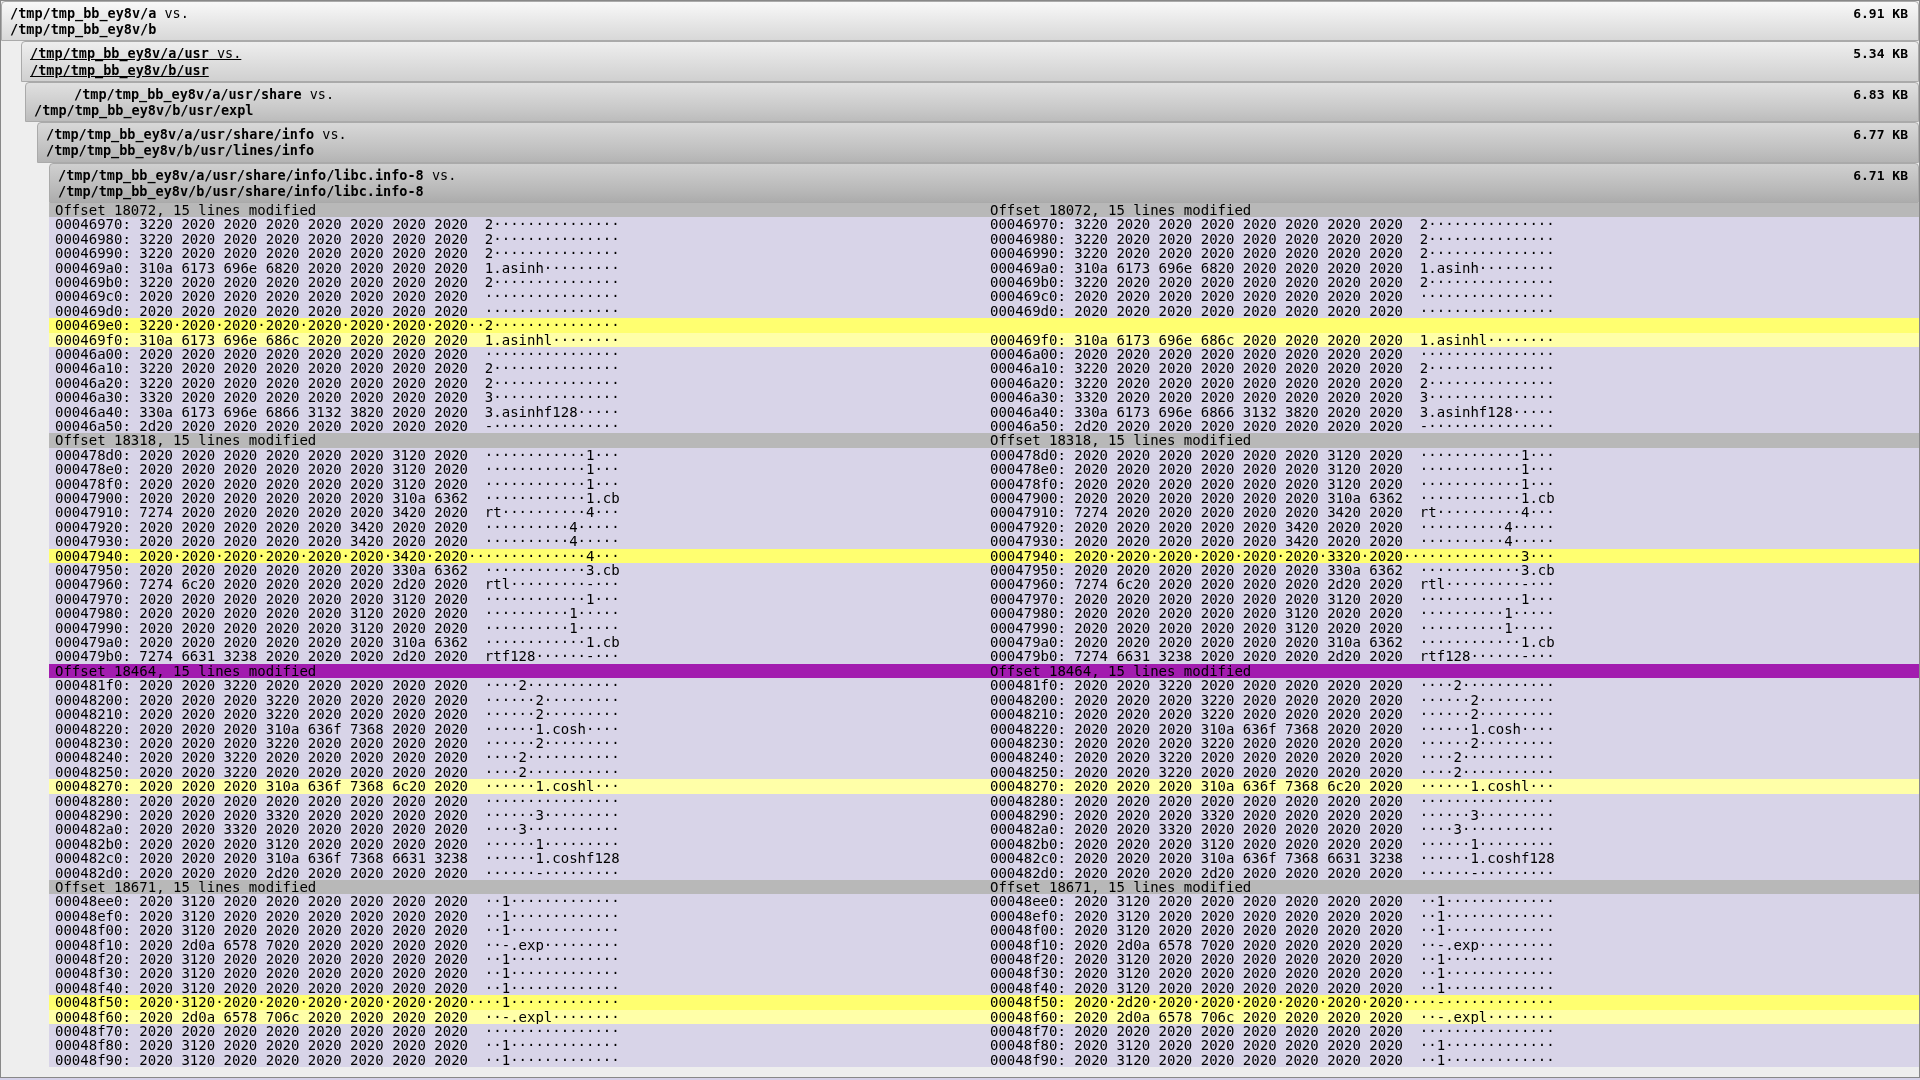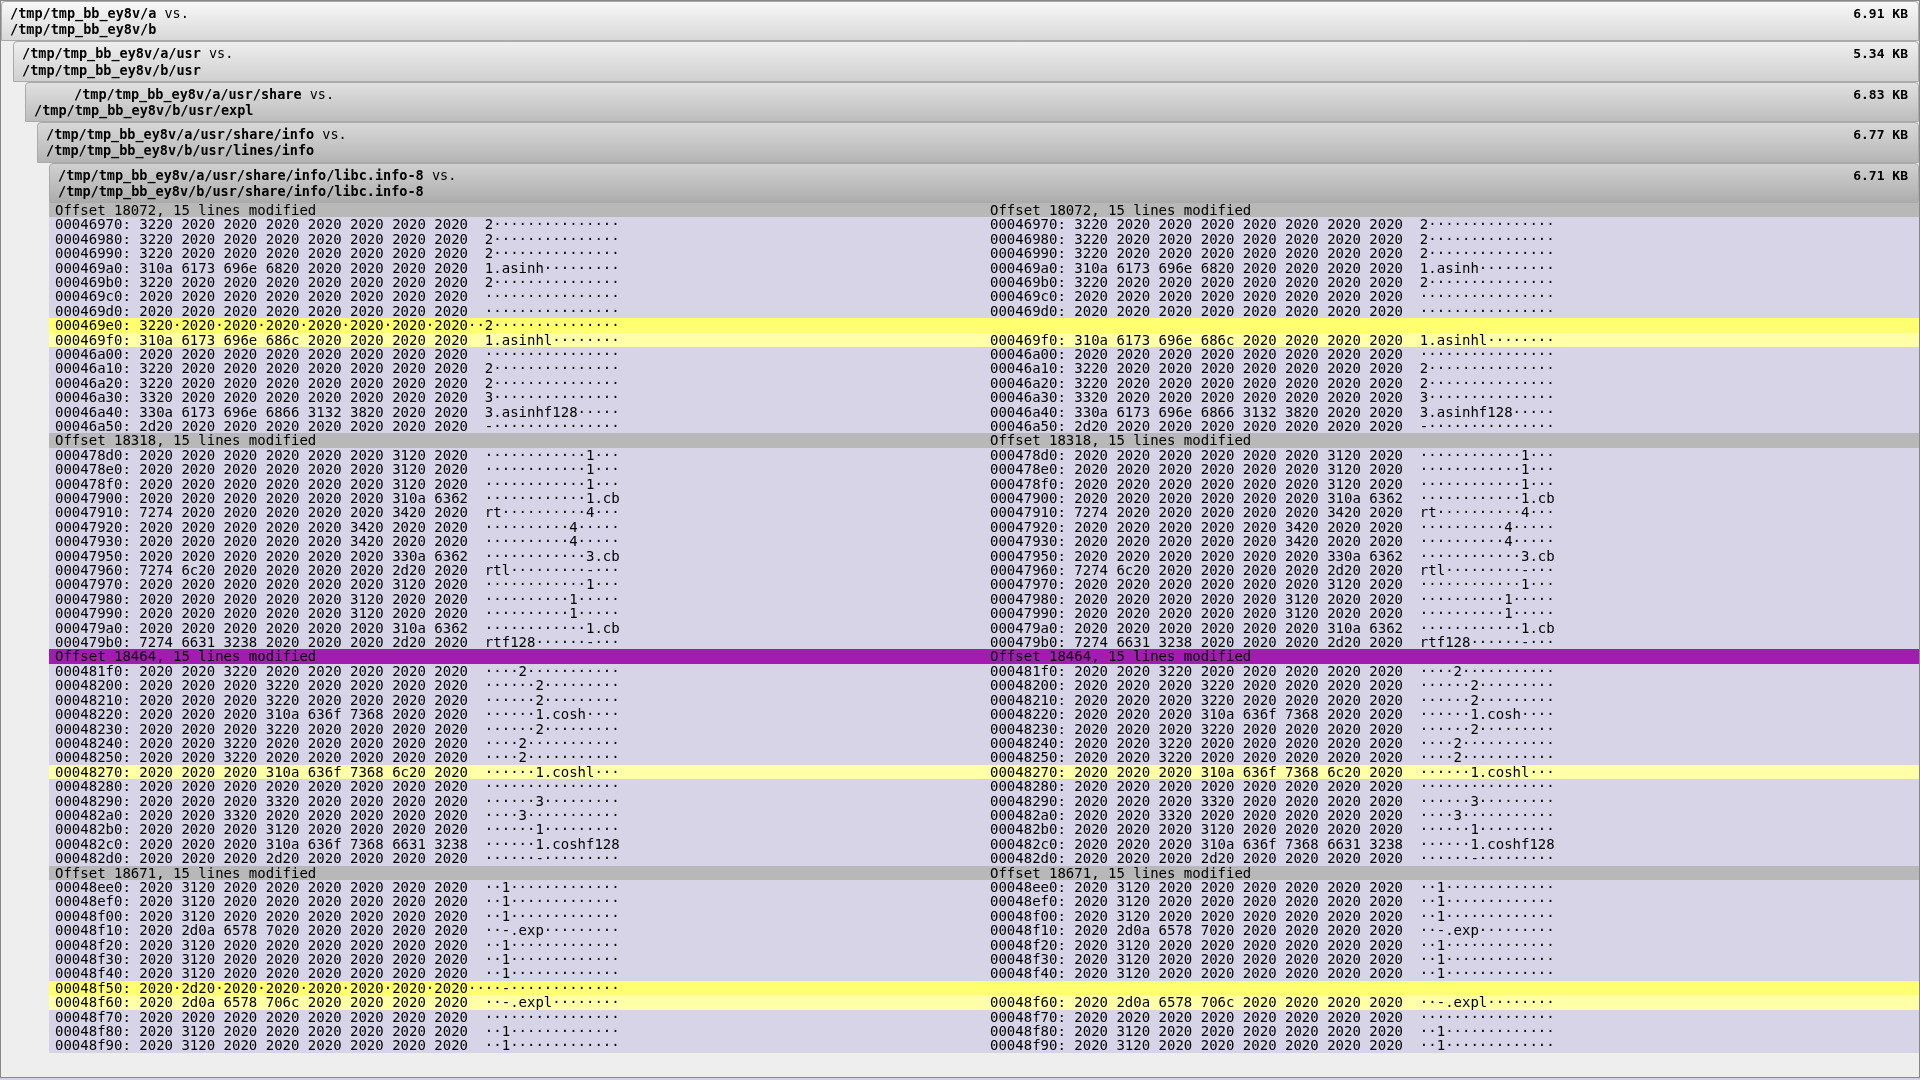--- a/index.html
+++ b/index.html
@@ -26,21 +26,22 @@
     font-family: "DejaVu Sans Mono", monospace;
     white-space: pre;
     line-height: 1.2;
   }
   .h0 {
     background: linear-gradient(#f8f8f8, #d8d8d8);
     margin: 0;
   }
   .h1 {
     background: linear-gradient(#eeeeee, #d0d0d0);
-    margin-left: 12px;
+    margin-left: 20px;
+    text-decoration: underline;
   }
   .h2 {
     background: linear-gradient(#e0e0e0, #c8c8c8 70%, #bcbcbc);
     margin-left: 24px;
   }
   .h3 {
     background: linear-gradient(#d8d8d8, #c0c0c0 70%, #b4b4b4);
     margin-left: 36px;
   }
   .h4 {
@@ -195,20 +196,24 @@
         <div class="col">00047910: 7274 2020 2020 2020 2020 2020 3420 2020  rt··········4···</div>
       </div>
       <div class="row normal">
         <div class="col">00047920: 2020 2020 2020 2020 2020 3420 2020 2020  ··········4·····</div>
         <div class="col">00047920: 2020 2020 2020 2020 2020 3420 2020 2020  ··········4·····</div>
       </div>
       <div class="row normal">
         <div class="col">00047930: 2020 2020 2020 2020 2020 3420 2020 2020  ··········4·····</div>
         <div class="col">00047930: 2020 2020 2020 2020 2020 3420 2020 2020  ··········4·····</div>
       </div>
+      <div class="row hi">
+        <div class="col">00047940: 2020·2020·2020·2020·2020·2020·3420·2020··············4···</div>
+        <div class="col">00047940: 2020·2020·2020·2020·2020·2020·3320·2020··············3···</div>
+      </div>
       <div class="row normal">
         <div class="col">00047950: 2020 2020 2020 2020 2020 2020 330a 6362  ············3.cb</div>
         <div class="col">00047950: 2020 2020 2020 2020 2020 2020 330a 6362  ············3.cb</div>
       </div>
       <div class="row normal">
         <div class="col">00047960: 7274 6c20 2020 2020 2020 2020 2d20 2020  rtl·········-···</div>
         <div class="col">00047960: 7274 6c20 2020 2020 2020 2020 2d20 2020  rtl·········-···</div>
       </div>
       <div class="row normal">
         <div class="col">00047970: 2020 2020 2020 2020 2020 2020 3120 2020  ············1···</div>
@@ -316,20 +321,21 @@
       </div>
       <div class="row normal">
         <div class="col">00048f30: 2020 3120 2020 2020 2020 2020 2020 2020  ··1·············</div>
         <div class="col">00048f30: 2020 3120 2020 2020 2020 2020 2020 2020  ··1·············</div>
       </div>
       <div class="row normal">
         <div class="col">00048f40: 2020 3120 2020 2020 2020 2020 2020 2020  ··1·············</div>
         <div class="col">00048f40: 2020 3120 2020 2020 2020 2020 2020 2020  ··1·············</div>
       </div>
       <div class="row hi">
+        <div class="col">00048f50: 2020·3120·2020·2020·2020·2020·2020·2020····1·············</div>
         <div class="col">00048f50: 2020·2d20·2020·2020·2020·2020·2020·2020····-·············</div>
       </div>
       <div class="row hia">
         <div class="col">00048f60: 2020 2d0a 6578 706c 2020 2020 2020 2020  ··-.expl········</div>
         <div class="col">00048f60: 2020 2d0a 6578 706c 2020 2020 2020 2020  ··-.expl········</div>
       </div>
       <div class="row normal">
         <div class="col">00048f70: 2020 2020 2020 2020 2020 2020 2020 2020  ················</div>
         <div class="col">00048f70: 2020 2020 2020 2020 2020 2020 2020 2020  ················</div>
       </div>

